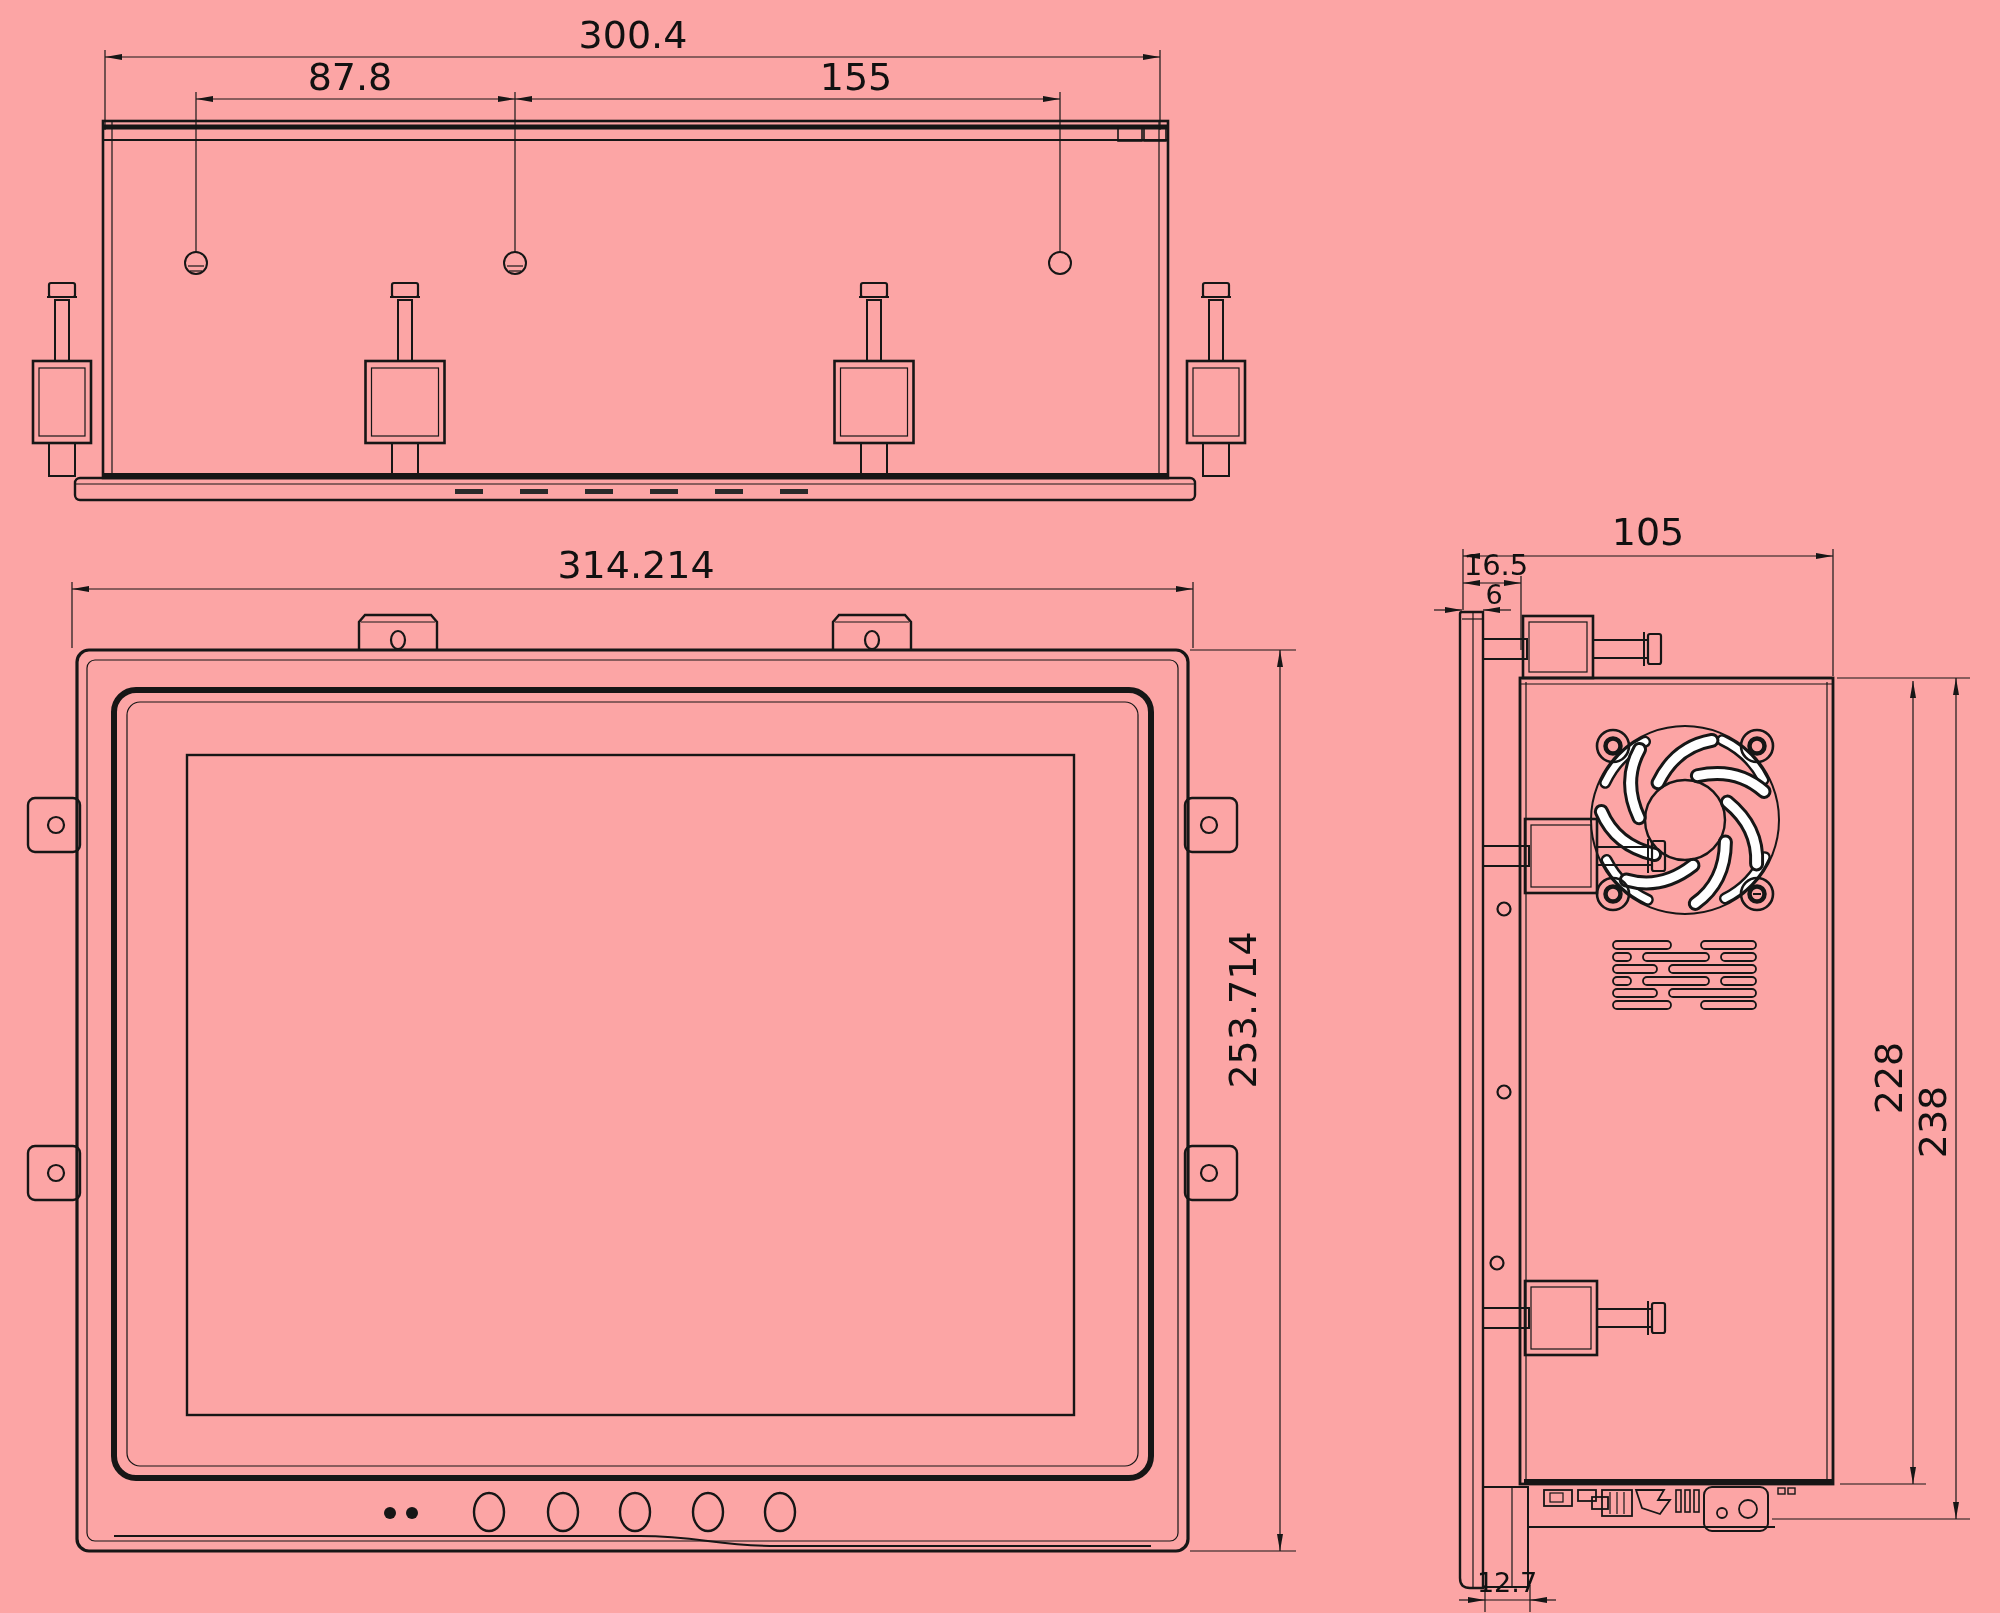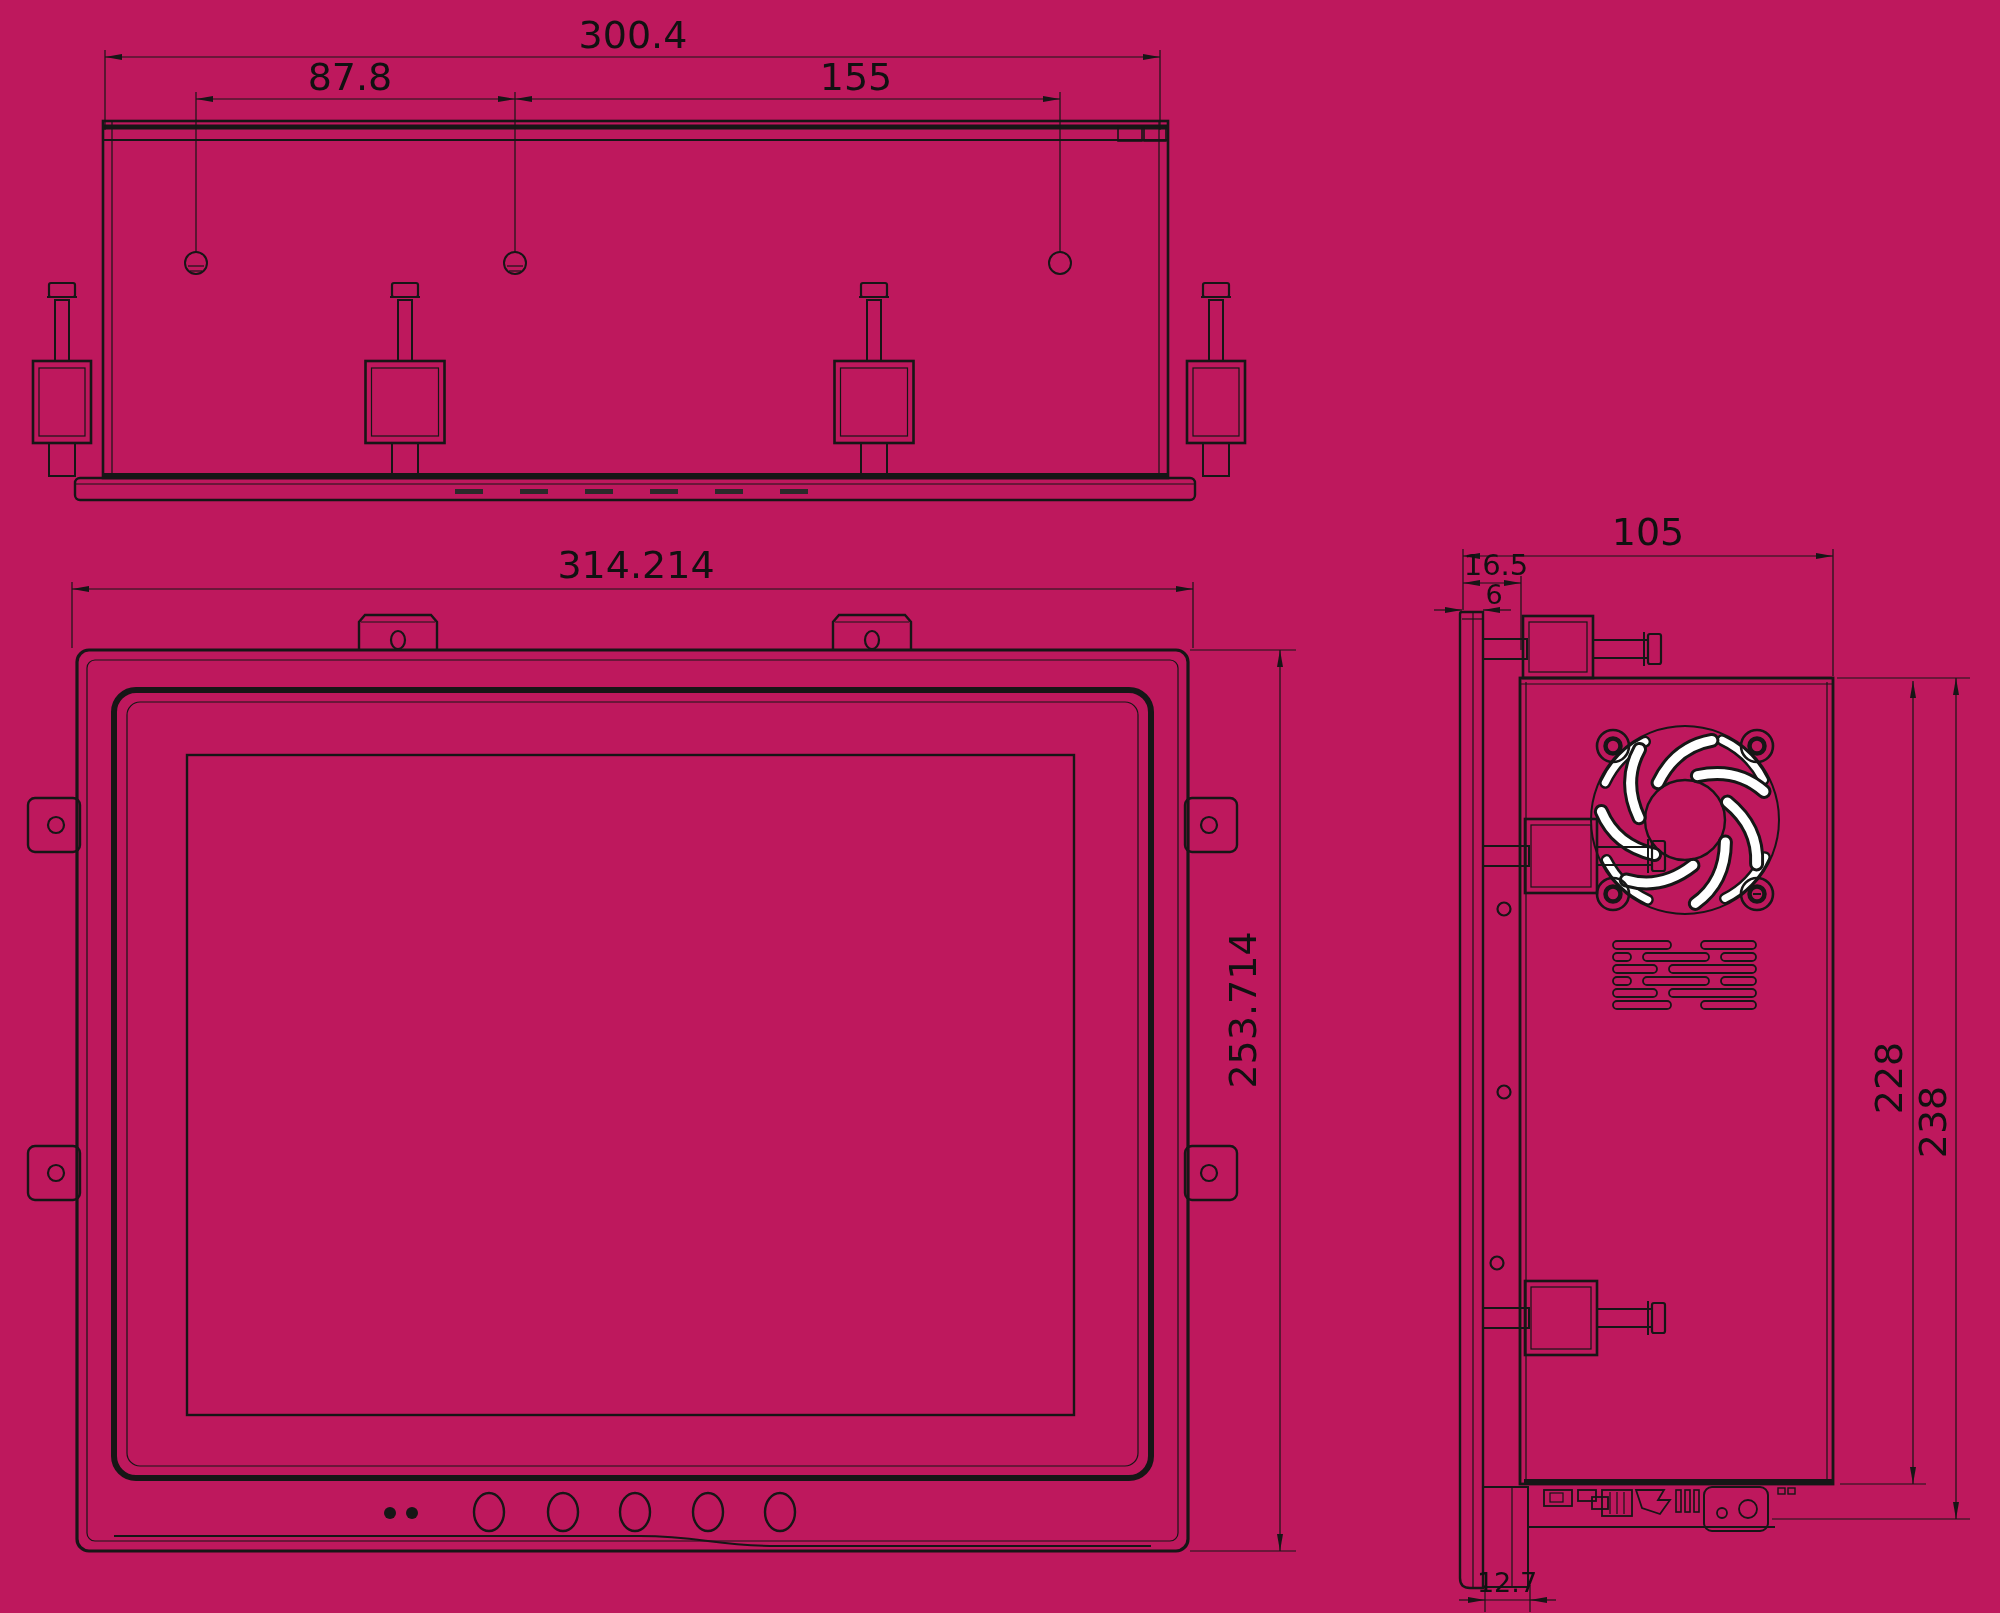--- a/index.html
+++ b/index.html
@@ -1,16 +1,16 @@
 <!DOCTYPE html>
 <html><head>
 <meta charset="utf-8">
 <style>
   html,body{margin:0;padding:0;background:#fff;}
-  .sheet{width:2000px;height:1613px;background:#be185d;position:relative;overflow:hidden;}
+  .sheet{width:2000px;height:1613px;background:#fca5a5;position:relative;overflow:hidden;}
   svg{display:block;}
   text{font-family:"DejaVu Sans","Liberation Sans",sans-serif;fill:#111;}
   .ln{stroke:#161616;fill:none;}
   .thin{stroke:#161616;stroke-width:1.2;fill:none;}
   .arr{fill:#161616;stroke:none;}
 </style>
 </head>
 <body>
 
 <div class="sheet">

